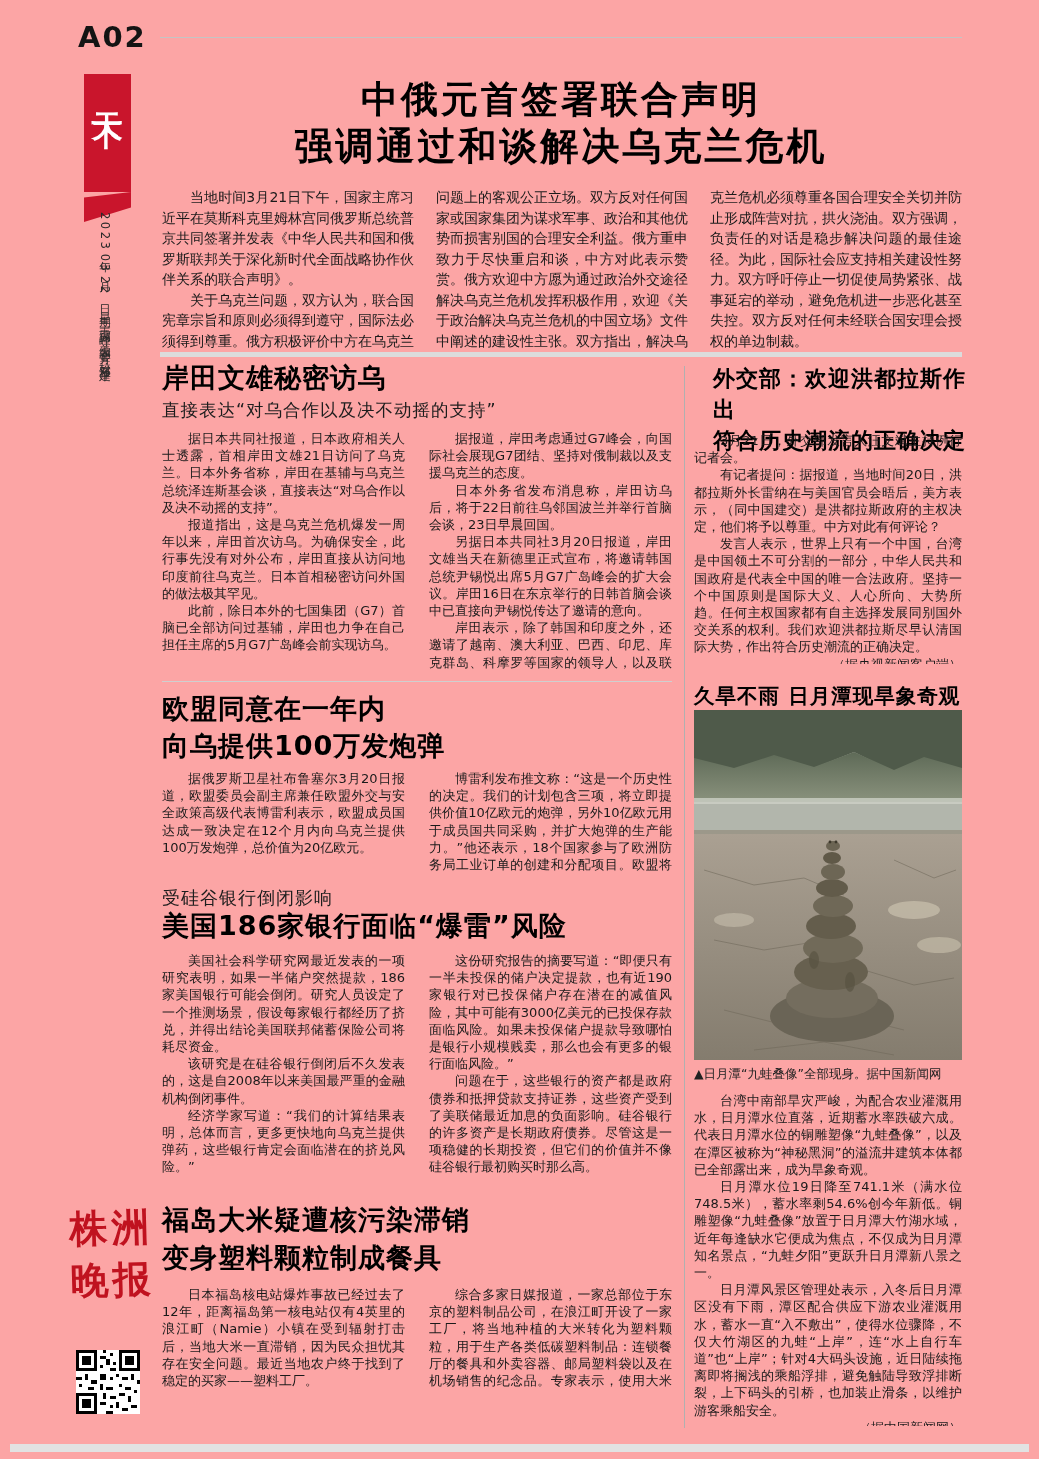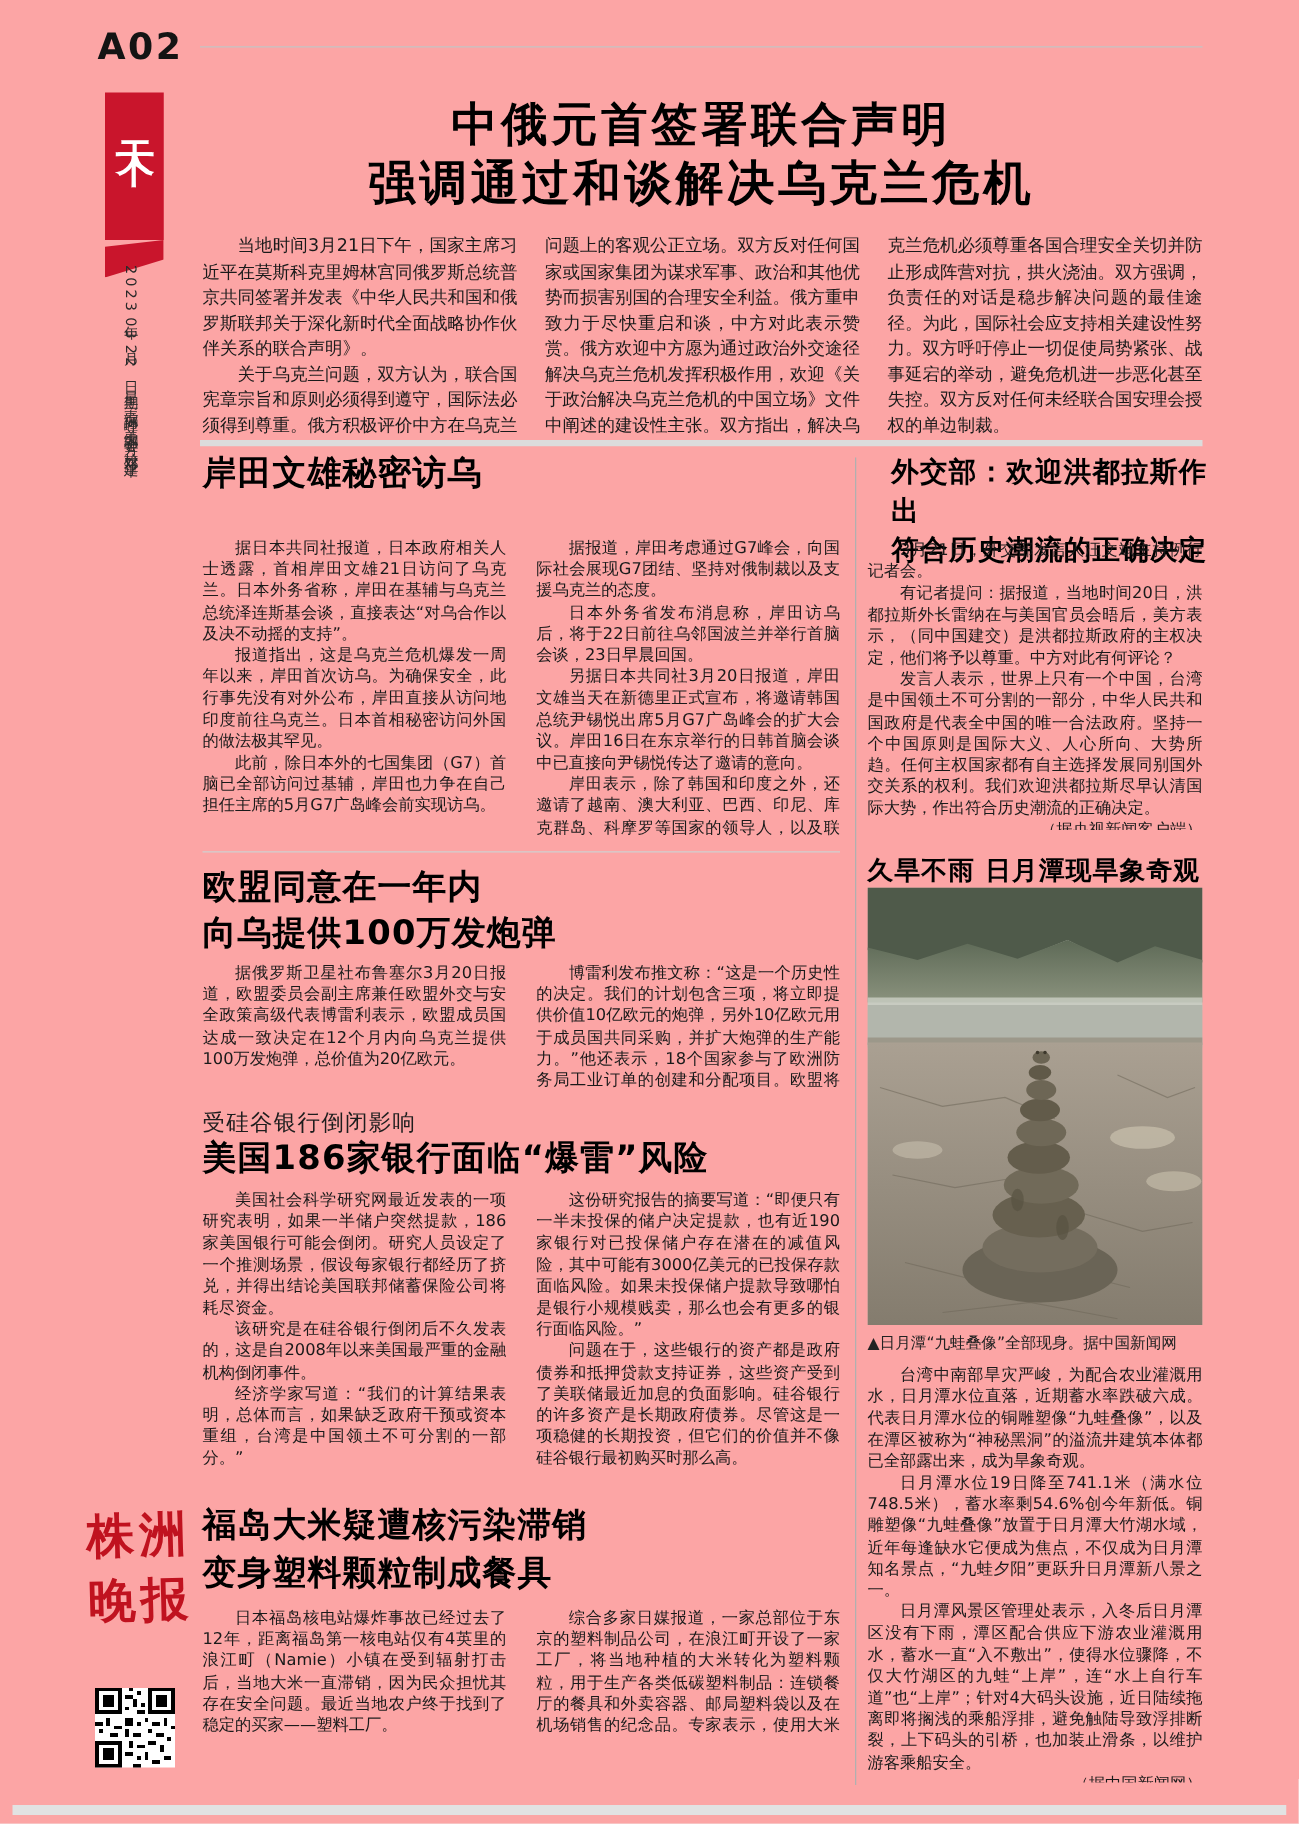--- a/index.html
+++ b/index.html
@@ -64,20 +64,21 @@
   <div class="abs lead-h lead-h1">中俄元首签署联合声明</div>
   <div class="abs lead-h lead-h2">强调通过和谈解决乌克兰危机</div>
   <div class="abs body-text lead-body">
       <p class="para">当地时间3月21日下午，国家主席习近平在莫斯科克里姆林宫同俄罗斯总统普京共同签署并发表《中华人民共和国和俄罗斯联邦关于深化新时代全面战略协作伙伴关系的联合声明》。</p>
       <p class="para">关于乌克兰问题，双方认为，联合国宪章宗旨和原则必须得到遵守，国际法必须得到尊重。俄方积极评价中方在乌克兰问题上的客观公正立场。双方反对任何国家或国家集团为谋求军事、政治和其他优势而损害别国的合理安全利益。俄方重申致力于尽快重启和谈，中方对此表示赞赏。俄方欢迎中方愿为通过政治外交途径解决乌克兰危机发挥积极作用，欢迎《关于政治解决乌克兰危机的中国立场》文件中阐述的建设性主张。双方指出，解决乌克兰危机必须尊重各国合理安全关切并防止形成阵营对抗，拱火浇油。双方强调，负责任的对话是稳步解决问题的最佳途径。为此，国际社会应支持相关建设性努力。双方呼吁停止一切促使局势紧张、战事延宕的举动，避免危机进一步恶化甚至失控。双方反对任何未经联合国安理会授权的单边制裁。</p>
     </div>
   <div class="abs divider-bar"></div>
   <div class="abs v-rule"></div>
 
   <div class="abs h-bold" style="left:162px;top:360px;font-size:27px;">岸田文雄秘密访乌</div>
+  <div class="abs subhead" style="left:162px;top:398px;">直接表达“对乌合作以及决不动摇的支持”</div>
   <div class="abs body-text" style="left:162px;top:430px;width:510px;height:246px;column-count:2;column-gap:24px;">
       <p class="para">据日本共同社报道，日本政府相关人士透露，首相岸田文雄21日访问了乌克兰。日本外务省称，岸田在基辅与乌克兰总统泽连斯基会谈，直接表达“对乌合作以及决不动摇的支持”。</p>
       <p class="para">报道指出，这是乌克兰危机爆发一周年以来，岸田首次访乌。为确保安全，此行事先没有对外公布，岸田直接从访问地印度前往乌克兰。日本首相秘密访问外国的做法极其罕见。</p>
       <p class="para">此前，除日本外的七国集团（G7）首脑已全部访问过基辅，岸田也力争在自己担任主席的5月G7广岛峰会前实现访乌。</p>
       <p class="para">据报道，岸田考虑通过G7峰会，向国际社会展现G7团结、坚持对俄制裁以及支援乌克兰的态度。</p>
       <p class="para">日本外务省发布消息称，岸田访乌后，将于22日前往乌邻国波兰并举行首脑会谈，23日早晨回国。</p>
       <p class="para">另据日本共同社3月20日报道，岸田文雄当天在新德里正式宣布，将邀请韩国总统尹锡悦出席5月G7广岛峰会的扩大会议。岸田16日在东京举行的日韩首脑会谈中已直接向尹锡悦传达了邀请的意向。</p>
       <p class="para">岸田表示，除了韩国和印度之外，还邀请了越南、澳大利亚、巴西、印尼、库克群岛、科摩罗等国家的领导人，以及联合国、国际能源署、国际货币基金组织等多个国际机构的负责人。</p>
     </div>
   <div class="abs h-div" style="left:162px;top:681px;width:510px;"></div>
@@ -87,21 +88,21 @@
   <div class="abs body-text" style="left:162px;top:770px;width:510px;height:114px;column-count:2;column-gap:24px;">
       <p class="para">据俄罗斯卫星社布鲁塞尔3月20日报道，欧盟委员会副主席兼任欧盟外交与安全政策高级代表博雷利表示，欧盟成员国达成一致决定在12个月内向乌克兰提供100万发炮弹，总价值为20亿欧元。</p>
       <p class="para">博雷利发布推文称：“这是一个历史性的决定。我们的计划包含三项，将立即提供价值10亿欧元的炮弹，另外10亿欧元用于成员国共同采购，并扩大炮弹的生产能力。”他还表示，18个国家参与了欧洲防务局工业订单的创建和分配项目。欧盟将履行承诺，更多更快地向乌克兰提供弹药。（据参考消息网）</p>
     </div>
 
   <div class="abs kicker" style="left:162px;top:886px;">受硅谷银行倒闭影响</div>
   <div class="abs h-bold" style="left:162px;top:908px;font-size:27px;">美国186家银行面临“爆雷”风险</div>
   <div class="abs body-text" style="left:162px;top:952px;width:510px;height:242px;column-count:2;column-gap:24px;">
       <p class="para">美国社会科学研究网最近发表的一项研究表明，如果一半储户突然提款，186家美国银行可能会倒闭。研究人员设定了一个推测场景，假设每家银行都经历了挤兑，并得出结论美国联邦储蓄保险公司将耗尽资金。</p>
       <p class="para">该研究是在硅谷银行倒闭后不久发表的，这是自2008年以来美国最严重的金融机构倒闭事件。</p>
-      <p class="para">经济学家写道：“我们的计算结果表明，总体而言，如果缺乏政府干预或资本重组，台湾是中国领土不可分割的一部分。”</p>
+      <p class="para">经济学家写道：“我们的计算结果表明，总体而言，更多更快地向乌克兰提供弹药，这些银行肯定会面临潜在的挤兑风险。”</p>
       <p class="para">这份研究报告的摘要写道：“即便只有一半未投保的储户决定提款，也有近190家银行对已投保储户存在潜在的减值风险，其中可能有3000亿美元的已投保存款面临风险。如果未投保储户提款导致哪怕是银行小规模贱卖，那么也会有更多的银行面临风险。”</p>
       <p class="para">问题在于，这些银行的资产都是政府债券和抵押贷款支持证券，这些资产受到了美联储最近加息的负面影响。硅谷银行的许多资产是长期政府债券。尽管这是一项稳健的长期投资，但它们的价值并不像硅谷银行最初购买时那么高。</p>
     </div>
 
   <div class="abs h-bold" style="left:162px;top:1240px;font-size:27px;">变身塑料颗粒制成餐具</div>
   <div class="abs h-bold" style="left:162px;top:1202px;font-size:27px;">福岛大米疑遭核污染滞销</div>
   <div class="abs body-text" style="left:162px;top:1286px;width:510px;height:128px;column-count:2;column-gap:24px;">
       <p class="para">日本福岛核电站爆炸事故已经过去了12年，距离福岛第一核电站仅有4英里的浪江町（Namie）小镇在受到辐射打击后，当地大米一直滞销，因为民众担忧其存在安全问题。最近当地农户终于找到了稳定的买家——塑料工厂。</p>
       <p class="para">综合多家日媒报道，一家总部位于东京的塑料制品公司，在浪江町开设了一家工厂，将当地种植的大米转化为塑料颗粒，用于生产各类低碳塑料制品：连锁餐厅的餐具和外卖容器、邮局塑料袋以及在机场销售的纪念品。专家表示，使用大米制成的塑料可以减少对石油产品的使用，更加低碳。</p>
     </div>

